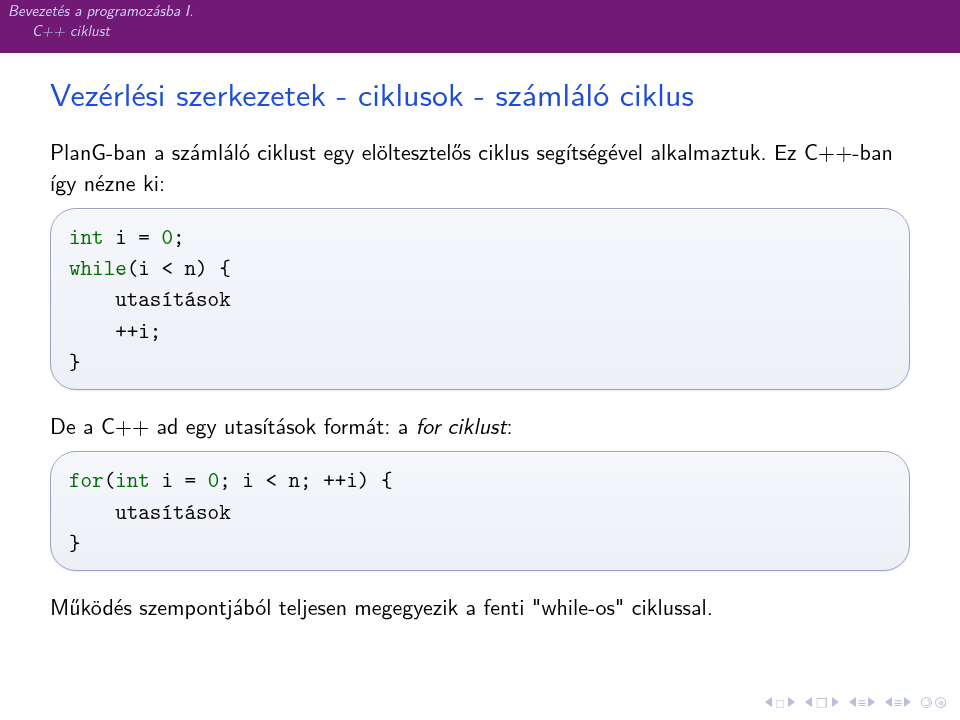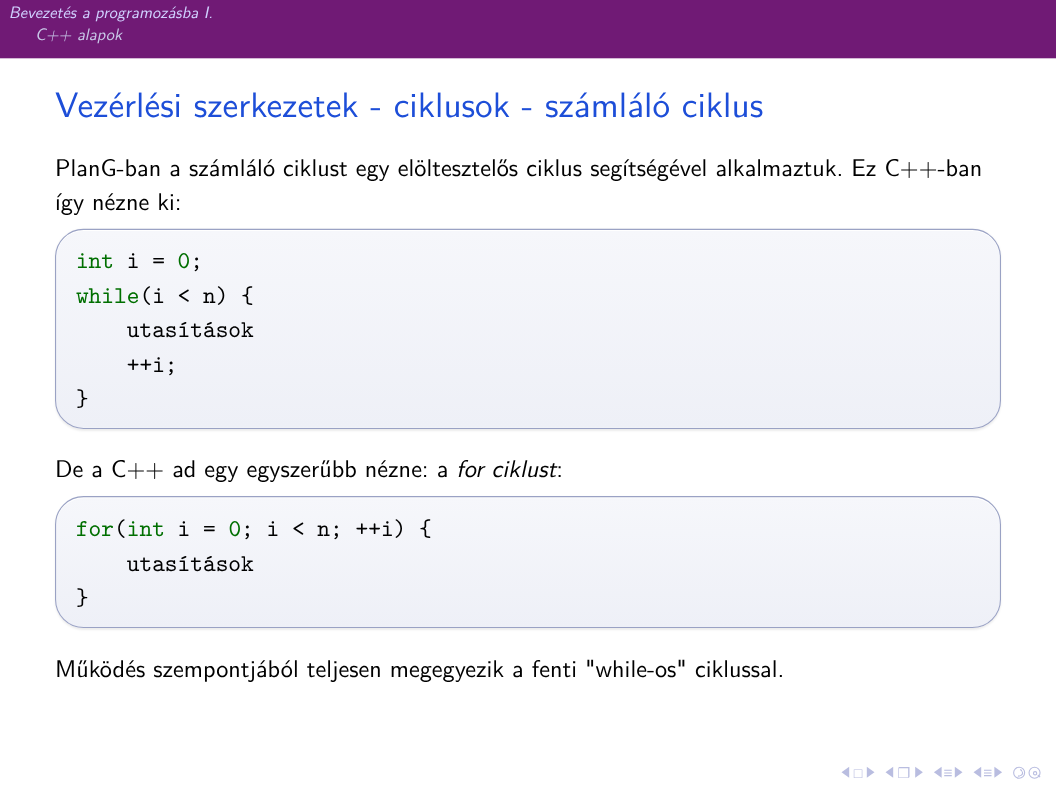--- a/index.html
+++ b/index.html
@@ -95,37 +95,37 @@
   }
   .circ .mag::after{
     content:""; position:absolute; left:3px; top:3px; width:3px; height:1px; background:#b9bde0; transform:rotate(45deg);
   }
 </style>
 </head>
 <body>
 
 <div class="header">
   <div class="line1">Bevezetés a programozásba I.</div>
-  <div class="line2">C++ alapok</div>
+  <div class="line2">C++ ciklust</div>
 </div>
 
 <div class="title">Vezérlési szerkezetek - ciklusok - számláló ciklus</div>
 
 <div class="content">
 
   <div class="para">PlanG-ban a számláló ciklust egy elöltesztelős ciklus segítségével alkalmaztuk. Ez C++-ban így nézne ki:</div>
 
   <div class="codebox"><span class="kw">int</span><span> i = </span><span class="lit">0</span><span>;</span>
 <span class="kw">while</span><span>(i &lt; n) {</span>
 <span>    utasítások</span>
 <span>    ++i;</span>
 <span>}</span></div>
 
   <div class="para">
-    <span>De a C++ ad egy egyszerűbb nézne: a </span><span class="em">for ciklust</span><span>:</span>
+    <span>De a C++ ad egy utasítások formát: a </span><span class="em">for ciklust</span><span>:</span>
   </div>
 
   <div class="codebox"><span class="kw">for</span><span>(</span><span class="kw">int</span><span> i = </span><span class="lit">0</span><span>; i &lt; n; ++i) {</span>
 <span>    utasítások</span>
 <span>}</span></div>
 
   <div class="para">Működés szempontjából teljesen megegyezik a fenti "while-os" ciklussal.</div>
 
 </div>
 

